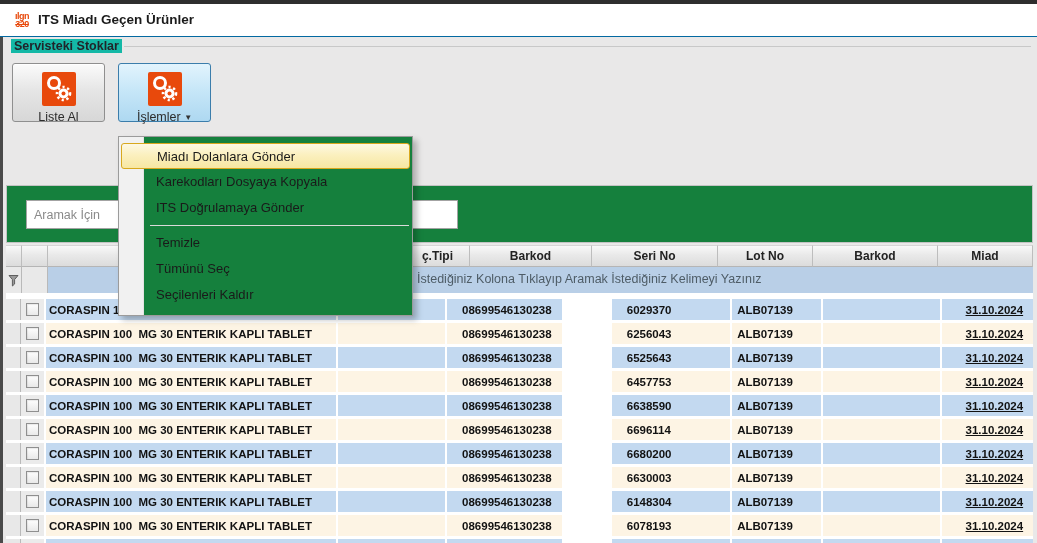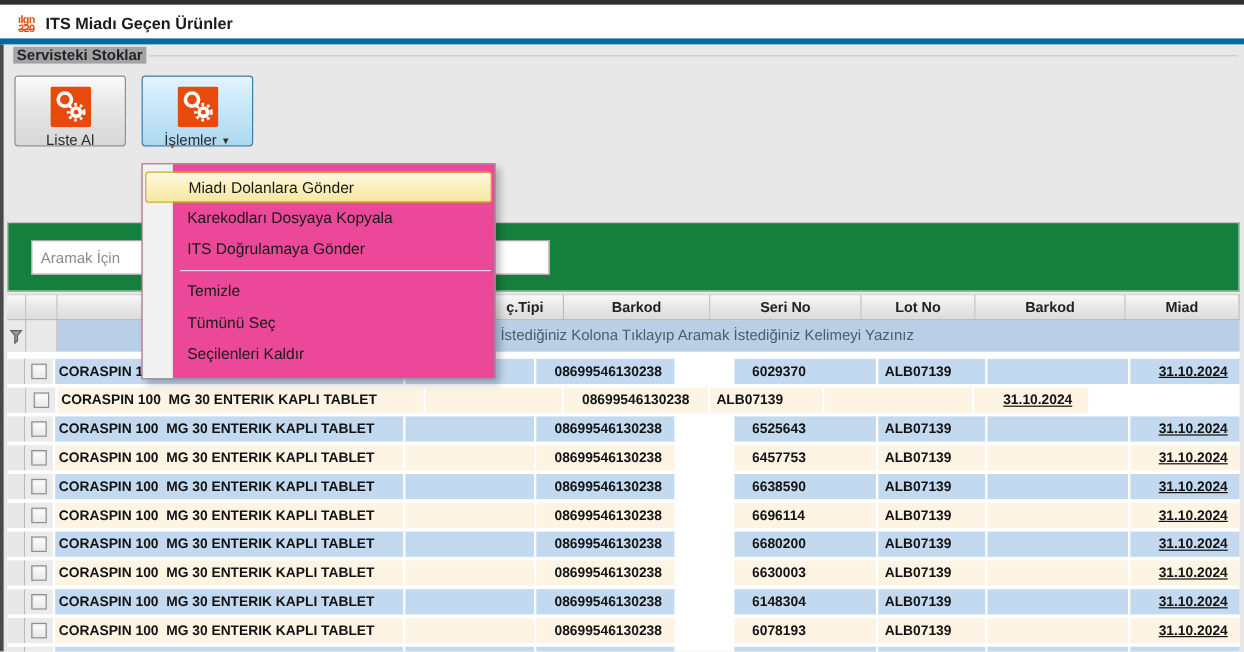--- a/index.html
+++ b/index.html
@@ -4,27 +4,27 @@
 <style>
   * { margin:0; padding:0; box-sizing:border-box; }
   html,body { width:1037px; height:543px; overflow:hidden; }
   body {
     position:relative;
     font-family:"Liberation Sans", sans-serif;
     background:#e9e8e8;
   }
   
   .top-strip { position:absolute; left:0; top:0; width:1037px; height:4px; background:#2e2e2e; }
-  .titlebar { position:absolute; left:0; top:4px; width:1037px; height:33px; background:#ffffff; border-bottom:5px solid #0369a1;padding-left:28px; }
+  .titlebar { position:absolute; left:0; top:4px; width:1037px; height:33px; background:#ffffff; border-bottom:1px solid #0369a1;padding-left:28px; }
   .logo { position:absolute; left:8px; top:4px; width:28px; height:26px; color:#e8490c; font-weight:bold; font-size:9px; line-height:8px; letter-spacing:-0.5px; text-align:center; padding-top:4px; }
   .logo .l2 { text-decoration:line-through; }
   .title-text { position:absolute; left:38px; top:8px; font-size:13.5px; font-weight:bold; color:#1b1b1b; }
   .left-border { position:absolute; left:0; top:37px; width:3px; height:506px; background:#4a4a4a; }
   
-  .gb-label { position:absolute; left:11px; top:39px; font-size:12.5px; font-weight:bold; color:#20242a; background:#a3a3a3; padding:0 3px; z-index:2; }
+  .gb-label { position:absolute; left:11px; top:39px; font-size:12.5px; font-weight:bold; color:#20242a; background:#14b8a6; padding:0 3px; z-index:2; }
   .gb-line { position:absolute; left:124px; top:46px; width:907px; height:1px; background:#c8c8c8; }
   
   .tool-btn { position:absolute; top:63px; width:93px; height:59px; border-radius:3px; text-align:center; cursor:default; }
   .btn-gray { left:12px; border:1px solid #8f8f8f; background:linear-gradient(#fbfbfb,#e6e6e6 45%,#d7d7d7); box-shadow:inset 0 1px 0 #fff; }
   .btn-blue { left:118px; border:1px solid #3b7dab; background:linear-gradient(#e2f4fd,#c7e7f8 45%,#aed8f1); }
   .tool-btn .ic { display:block; margin:8px auto 4px auto; }
   .tool-btn .lbl { font-size:12.5px; color:#2c2c2c; }
   .dd-arrow { font-size:8px; color:#333; vertical-align:1px; }
   
   .search-panel { position:absolute; left:6px; top:185px; width:1027px; height:58px; background:#15803d; border:1px solid #c3c3c3; }
@@ -50,21 +50,21 @@
   .row.blue .bgc { background:#c3d9f0; }
   .row.cream .bgc { background:#fdf4e4; }
   .c2.cell { padding-left:3px; }
   .c4.cell { padding-left:15px; }
   .c5.cell { padding-left:15px;margin-left:48px; }
   .c6.cell { padding-left:5px; }
   .c8.cell { padding-left:24px;text-decoration:underline; }
   .serial-clip { display:inline-block; width:47px; overflow:hidden; white-space:pre; }
   .checkbox { width:13px; height:13px; border:1px solid #8f8f8f; background:linear-gradient(#fefefe,#e9e9e9); box-shadow:inset 1px 1px 1px rgba(0,0,0,0.08); }
   
-  .menu { position:absolute; left:118px; top:136px; width:295px; height:180px; background:#ec4899; border:1px solid #9b9b9b; box-shadow:4px 4px 6px rgba(0,0,0,0.25); z-index:10; }
+  .menu { position:absolute; left:118px; top:136px; width:295px; height:180px; background:#15803d; border:1px solid #9b9b9b; box-shadow:4px 4px 6px rgba(0,0,0,0.25); z-index:10; }
   .menu-gutter { position:absolute; left:0; top:0; width:25px; height:100%; background:#f1f1f1; border-right:1px solid #e3e3e3; }
   .menu-items { position:relative; padding-top:6px; }
   .menu-item { height:26px; line-height:25px; padding-left:37px; font-size:13px; color:#1a1a1a; position:relative; }
   .menu-item.hl { background:linear-gradient(#fdf8e3,#fbf0bf 45%,#f7e7a2); border:1px solid #d8a81e; border-radius:3px; margin:0 2px; padding-left:35px; }
   .menu-sep { height:0; border-top:1px solid #dadada; margin:4px 3px 4px 31px; }
 </style>
 </head>
 <body>
 
 <div class="top-strip"></div>
@@ -139,20 +139,21 @@
         <div class="cell c6 bgc">ALB07139</div>
         <div class="cell c7 bgc"></div>
         <div class="cell c8 bgc">31.10.2024</div>
       </div>
       <div class="row cream">
         <div class="cell c0"></div>
         <div class="cell c1"><div class="checkbox"></div></div>
         <div class="cell c2 bgc">CORASPIN 100  MG 30 ENTERIK KAPLI TABLET</div>
         <div class="cell c3 bgc"></div>
         <div class="cell c4 bgc">08699546130238</div>
+        <div class="cell c5 bgc"><span class="serial-clip">6256043</span></div>
         <div class="cell c6 bgc">ALB07139</div>
         <div class="cell c7 bgc"></div>
         <div class="cell c8 bgc">31.10.2024</div>
       </div>
       <div class="row blue">
         <div class="cell c0"></div>
         <div class="cell c1"><div class="checkbox"></div></div>
         <div class="cell c2 bgc">CORASPIN 100  MG 30 ENTERIK KAPLI TABLET</div>
         <div class="cell c3 bgc"></div>
         <div class="cell c4 bgc">08699546130238</div>

